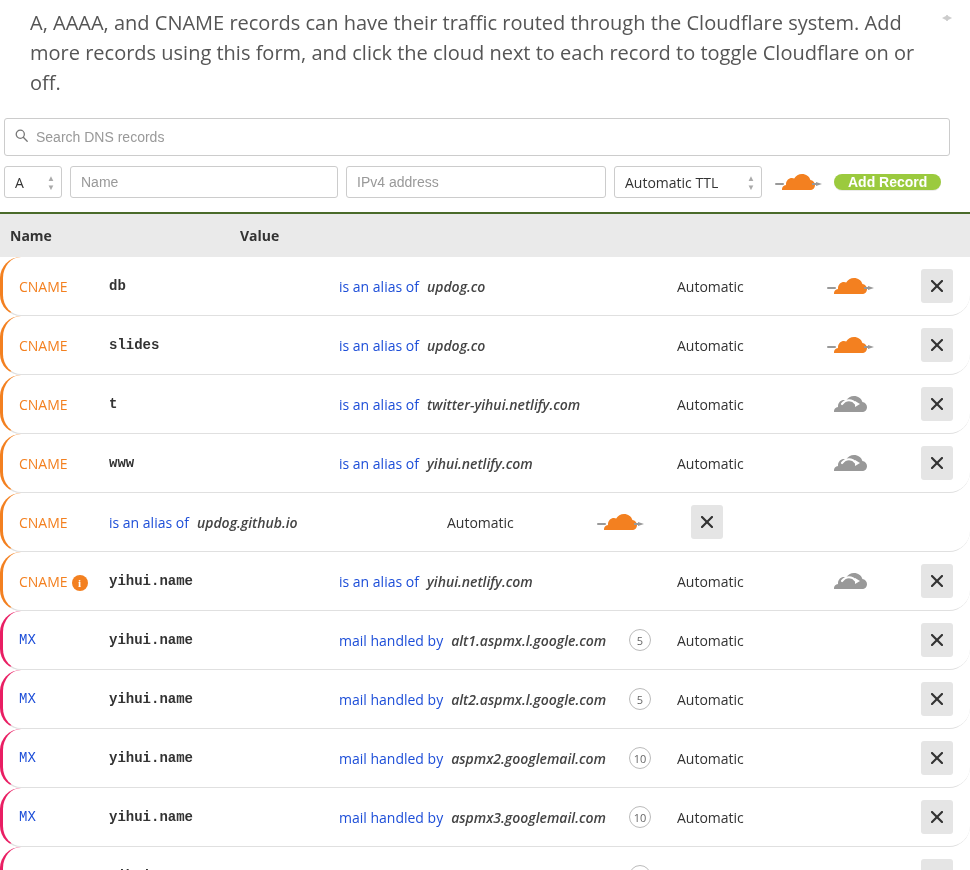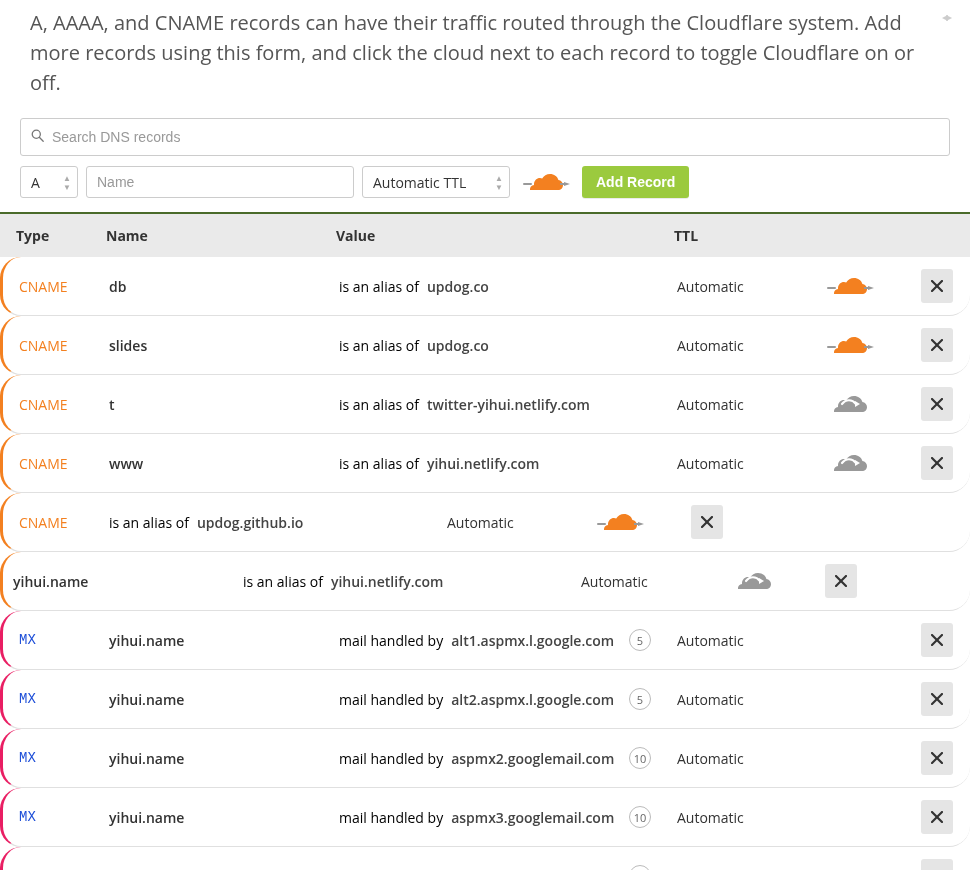--- a/index.html
+++ b/index.html
@@ -9,21 +9,21 @@
     color: #333;
     background: #fff;
     width: 970px;
   }
   .panel { padding: 0 0 0 0; border-bottom: 5px solid #9bca3e; }
   .header { padding: 8px 20px 20px 30px; position: relative; }
   .header h1 { font-size: 22px; font-weight: 400; color: #333; margin-bottom: 14px; }
   .header p { font-size: 20px; color: #555; line-height: 1.5; max-width: 890px; }
   .drag-icon { position: absolute; top: 8px; right: 20px; color: #ccc; font-size: 12px; letter-spacing: -2px; }
 
-  .controls { padding: 0 20px 14px 20px; }
+  .controls { padding: 0 20px 14px 4px; }
   .search-wrap {
     border: 1px solid #ccc; border-radius: 3px; display: flex; align-items: center;
     padding: 0 10px; height: 38px; margin-bottom: 10px; background: #fff;
   }
   .search-wrap .icon { color: #888; font-size: 13px; margin-right: 8px; }
   .search-wrap input { border: none; outline: none; font-size: 14px; flex: 1; color: #333; background: transparent; }
   .search-wrap input::placeholder { color: #999; }
 
   .add-row { display: flex; gap: 8px; align-items: center; }
   .select-like, .text-input, .ttl-select {
@@ -33,22 +33,22 @@
   .type-select { width: 58px; position: relative; }
   .type-select .spin { position: absolute; right: 6px; display:flex; flex-direction:column; font-size:8px; color:#aaa; line-height:1; gap:1px;}
   .text-input { flex: 0 0 268px; }
   .text-input.ipv4 { flex: 0 0 260px; }
   .text-input input { border: none; outline: none; font-size: 14px; width: 100%; background: transparent; }
   .text-input input::placeholder { color: #999; }
   .ttl-select { width: 148px; position: relative; }
   .ttl-select .spin { position: absolute; right: 6px; display:flex; flex-direction:column; font-size:8px; color:#aaa; line-height:1; gap:1px;}
   .cloud-toggle { width: 56px; display:flex; justify-content:center; }
   .add-btn {
-    background: #9bca3e; color: #fff; border: none; border-radius: 3px;
-    padding: 0 14px; height: 32px; font-size: 14px; font-weight: 600; cursor: pointer;
+    background: #9bca3e; color: #fff; border: none; border-radius: 8px;
+    padding: 0 14px; height: 16px; font-size: 14px; font-weight: 600; cursor: pointer;
     box-shadow: 0 1px 0 rgba(0,0,0,0.08);
   }
 
   .table { width: 100%; }
   .thead {
     display: flex; background: #eaeaea; border-top: 2px solid #4a6b2a;
     font-weight: 700; color: #333; font-size: 14px;
   }
   .thead > div, .row > div { padding: 12px 10px; }
   .col-type   { width: 96px; padding-left: 16px !important; }
@@ -57,23 +57,23 @@
   .col-ttl    { width: 122px; }
   .col-status { width: 122px; }
   .col-del    { width: 52px; display:flex; align-items:center; justify-content:center; }
 
   .row {
     display: flex; border-bottom: 1px solid #e0e0e0; align-items: center; min-height: 54px; border-radius: 21px;
   }
   .row .col-type { font-weight: 400; }
   .t-cname { color: #f38020; }
   .t-mx    { color: #1d4ed8; font-family: Liberation Mono, monospace; }
-  .col-name-v { font-weight: 600; color: #333; }
-  .val-muted { color: #000000; }
-  .val-strong { color: #444; font-weight: 600; }
+  .col-name-v { font-weight: 600; color: #333; font-family: Liberation Mono, monospace; }
+  .val-muted { color: #1d4ed8; }
+  .val-strong { color: #444; font-weight: 600; font-style: italic; }
   .col-value-v { display:flex; align-items:center; gap:8px; }
   .priority-badge {
     display:inline-flex; align-items:center; justify-content:center;
     width:22px; height:22px; border:1px solid #bbb; border-radius:50%;
     font-size:11px; color:#666; margin-left:auto; margin-right:6px;
   }
   .info-icon {
     display:inline-flex; width:16px; height:16px; background:#f38020; color:#fff;
     border-radius:50%; align-items:center; justify-content:center; font-size:11px;
     font-weight:700; margin-left:4px; font-family: Georgia, serif;
@@ -129,42 +129,43 @@
       <div class="select-like type-select">
         <span>A</span>
         <span class="spin">
             <span>▲</span>
             <span>▼</span>
           </span>
       </div>
       <div class="text-input">
         <input type="text" placeholder="Name" style="">
       </div>
+      <div class="text-input ipv4">
+        <input type="text" placeholder="IPv4 address" style="">
+      </div>
       <div class="ttl-select">
         <span>Automatic TTL</span>
         <span class="spin">
             <span>▲</span>
             <span>▼</span>
           </span>
       </div>
       <div class="cloud-toggle">
         <svg class="cloud-svg" viewBox="0 0 52 20">
             <use href="#cloud-orange"></use>
           </svg>
       </div>
       <button class="add-btn">Add Record</button>
     </div>
   </div>
 
   <div class="table">
     <div class="thead">
-      <div class="col-type">Type</div>
       <div class="col-name">Name</div>
       <div class="col-value">Value</div>
-      <div class="col-ttl">TTL</div>
       <div class="col-del"></div>
     </div>
     <div id="tbody">
         <div class="row" style="border-left: 3px solid rgb(243, 128, 32);">
           <div class="col-type t-cname">CNAME</div>
           <div class="col-name col-name-v">db</div>
           <div class="col-value col-value-v">
             <span class="val-muted">is an alias of </span>
             <span class="val-strong">updog.co</span>
           </div>
@@ -264,20 +265,21 @@
           <div class="col-del">
             <button class="del-btn">
               <svg width="12" height="12" viewBox="0 0 12 12">
                 <line x1="1" y1="1" x2="11" y2="11" stroke="#333" stroke-width="2.2" stroke-linecap="round"></line>
                 <line x1="11" y1="1" x2="1" y2="11" stroke="#333" stroke-width="2.2" stroke-linecap="round"></line>
               </svg>
             </button>
           </div>
         </div>
         <div class="row" style="border-left: 3px solid rgb(243, 128, 32);">
+          <div class="col-type t-cname">CNAME<span class="info-icon">i</span></div>
           <div class="col-name col-name-v">yihui.name</div>
           <div class="col-value col-value-v">
             <span class="val-muted">is an alias of </span>
             <span class="val-strong">yihui.netlify.com</span>
           </div>
           <div class="col-ttl">Automatic</div>
           <div class="col-status status-cell">
             <svg class="cloud-svg" viewBox="0 0 52 20">
               <use href="#cloud-grey"></use>
             </svg>

